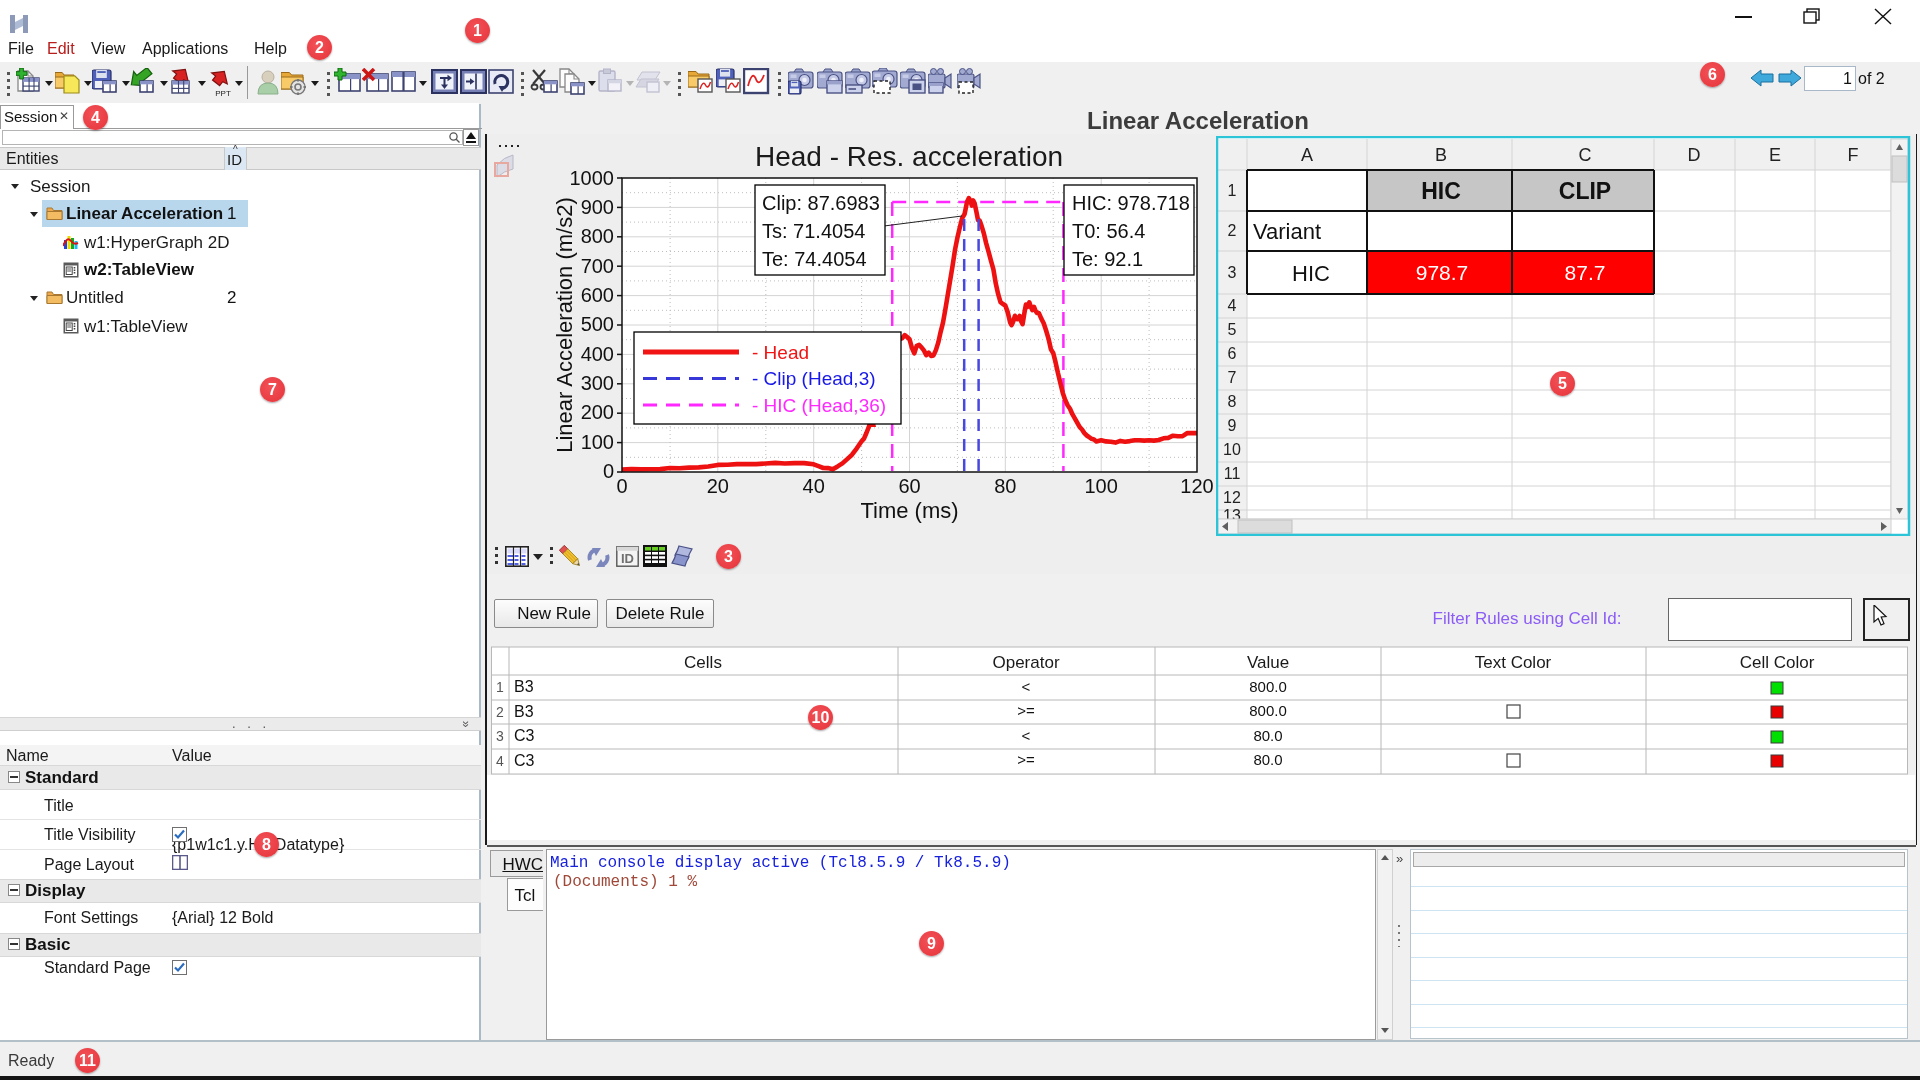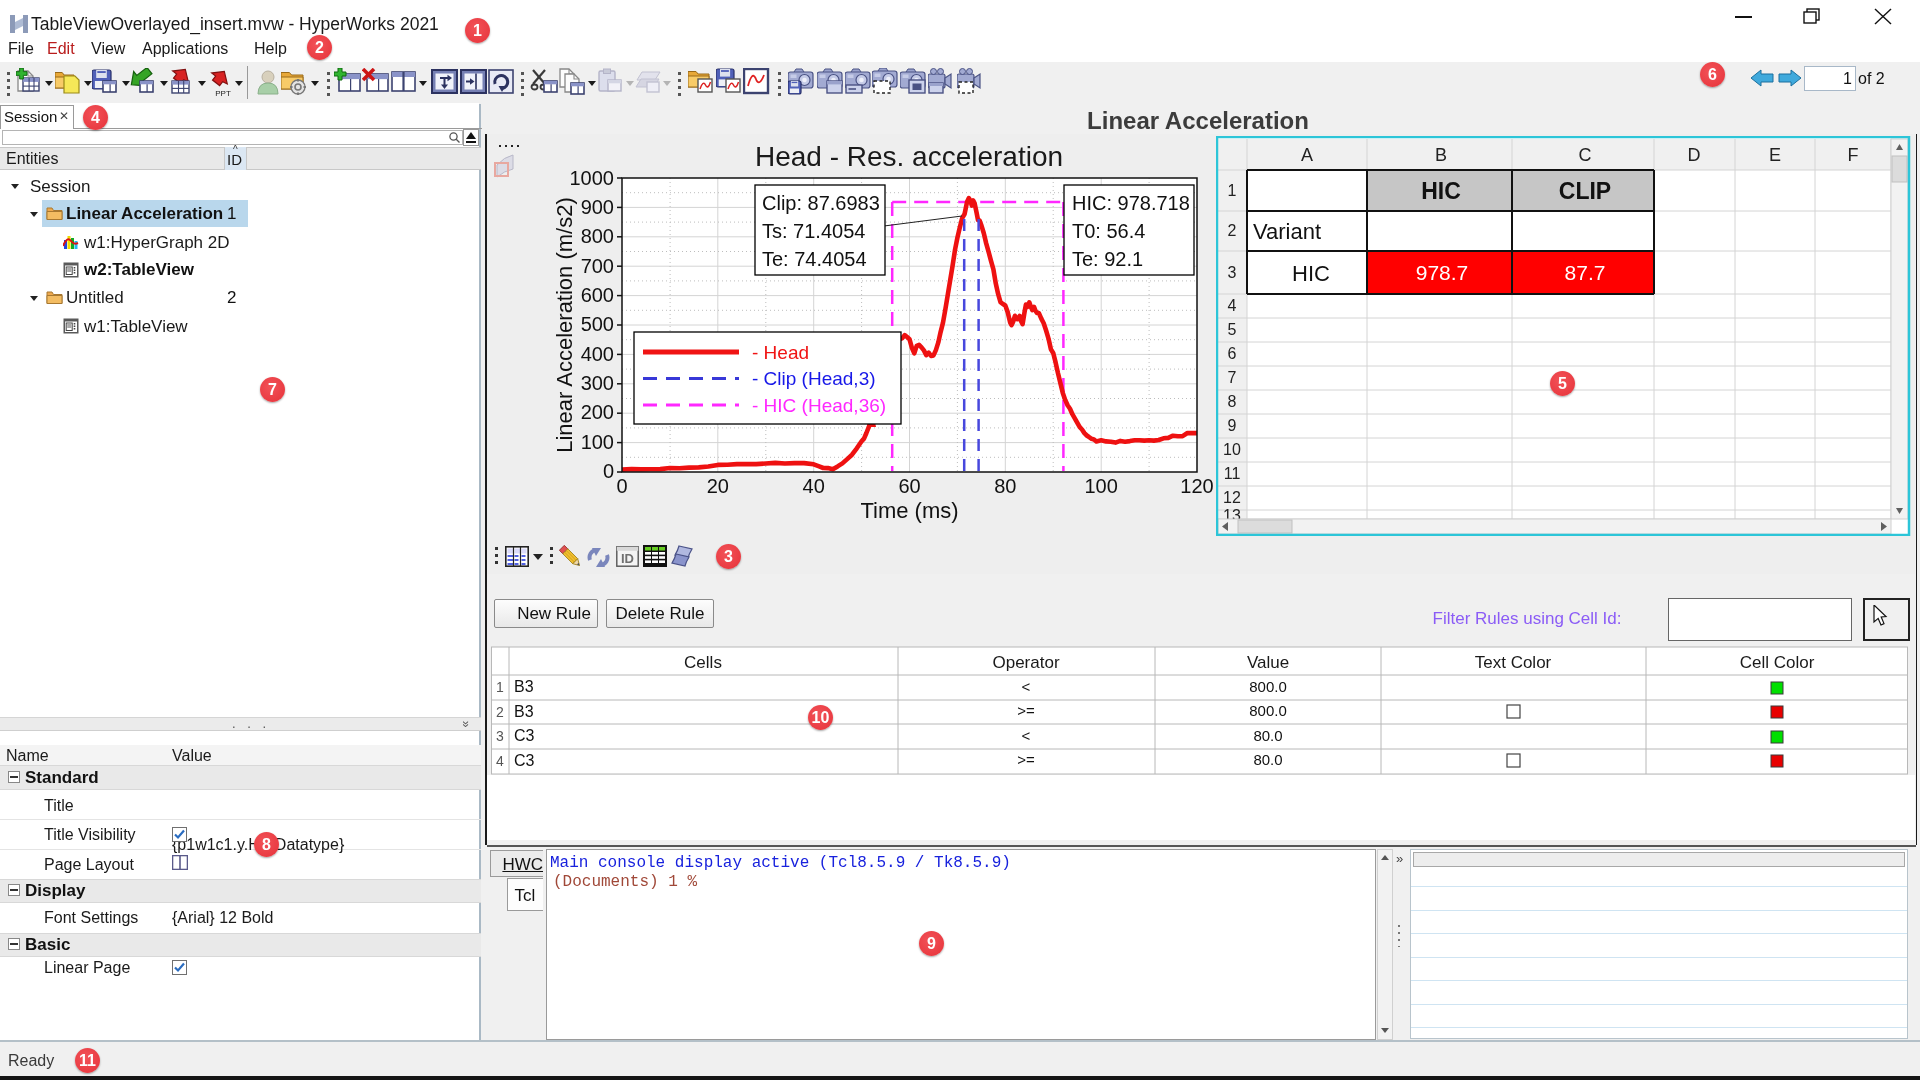--- a/index.html
+++ b/index.html
@@ -15,21 +15,20 @@
 </head>
 <body>
 <div id="stage">
 
 <div class="abs" style="left:0;top:0;width:1920px;height:36px;background:#ffffff;"></div>
 <svg class="abs" style="left:9px;top:14px;" width="20" height="20" viewBox="0 0 20 20">
   <polygon points="1,1 6,1 6,19 1,19" fill="#8c9ab8"></polygon>
   <polygon points="14,1 19,1 19,19 14,19" fill="#8c9ab8"></polygon>
   <polygon points="6,8 14,4 14,12 6,16" fill="#aebbd4"></polygon>
 </svg>
-<div class="abs" style="left:31px;top:14px;font-size:17.5px;color:#1a1a1a;">TableViewOverlayed_insert.mvw - HyperWorks 2021</div>
 
 <div class="abs" style="left:1735px;top:16px;width:17px;height:2px;background:#111;"></div>
 <svg class="abs" style="left:1803px;top:8px;" width="18" height="17" viewBox="0 0 18 17">
   <rect x="4" y="1" width="12" height="11" fill="none" stroke="#111" stroke-width="1.4"></rect>
   <rect x="1" y="4" width="12" height="11" fill="#fff" stroke="#111" stroke-width="1.4"></rect>
 </svg>
 <svg class="abs" style="left:1874px;top:8px;" width="18" height="17" viewBox="0 0 18 17">
   <line x1="1" y1="1" x2="17" y2="16" stroke="#111" stroke-width="1.4"></line>
   <line x1="17" y1="1" x2="1" y2="16" stroke="#111" stroke-width="1.4"></line>
 </svg>
@@ -377,21 +376,21 @@
   <div class="abs" style="left:0;top:879px;width:481px;height:24px;background:#e9e9e9;border-top:1px solid #d8d8d8;border-bottom:1px solid #d8d8d8;"></div>
   <div class="abs" style="left:8px;top:884px;width:12px;height:12px;background:#fff;border:1px solid #888;"></div>
   <div class="abs" style="left:10px;top:889px;width:8px;height:2px;background:#333;"></div>
   <div class="abs" style="left:25px;top:881px;font-size:17px;font-weight:bold;color:#111;">Display</div>
   <div class="abs" style="left:44px;top:909px;font-size:16px;color:#1a1a1a;">Font Settings</div>
   <div class="abs" style="left:172px;top:909px;font-size:16px;color:#1a1a1a;">{Arial} 12 Bold</div>
   <div class="abs" style="left:0;top:933px;width:481px;height:24px;background:#e9e9e9;border-top:1px solid #d8d8d8;border-bottom:1px solid #d8d8d8;"></div>
   <div class="abs" style="left:8px;top:938px;width:12px;height:12px;background:#fff;border:1px solid #888;"></div>
   <div class="abs" style="left:10px;top:943px;width:8px;height:2px;background:#333;"></div>
   <div class="abs" style="left:25px;top:935px;font-size:17px;font-weight:bold;color:#111;">Basic</div>
-  <div class="abs" style="left:44px;top:959px;font-size:16px;color:#1a1a1a;">Linear Page</div>
+  <div class="abs" style="left:44px;top:959px;font-size:16px;color:#1a1a1a;">Standard Page</div>
   <svg class="abs" style="left:172px;top:960px;" width="15" height="15" viewBox="0 0 15 15">
     <rect x="0.5" y="0.5" width="14" height="14" fill="#fff" stroke="#707070"></rect>
     <path d="M3 7.5 L6 10.5 L12 3.5" fill="none" stroke="#2a6cc0" stroke-width="2.2"></path>
   </svg>
 </div>
 
 <div id="rightcontent">
 
 <div class="abs" style="left:898px;top:107px;width:600px;text-align:center;font-size:24px;font-weight:bold;color:#3c3c3c;">Linear Acceleration</div>
 

